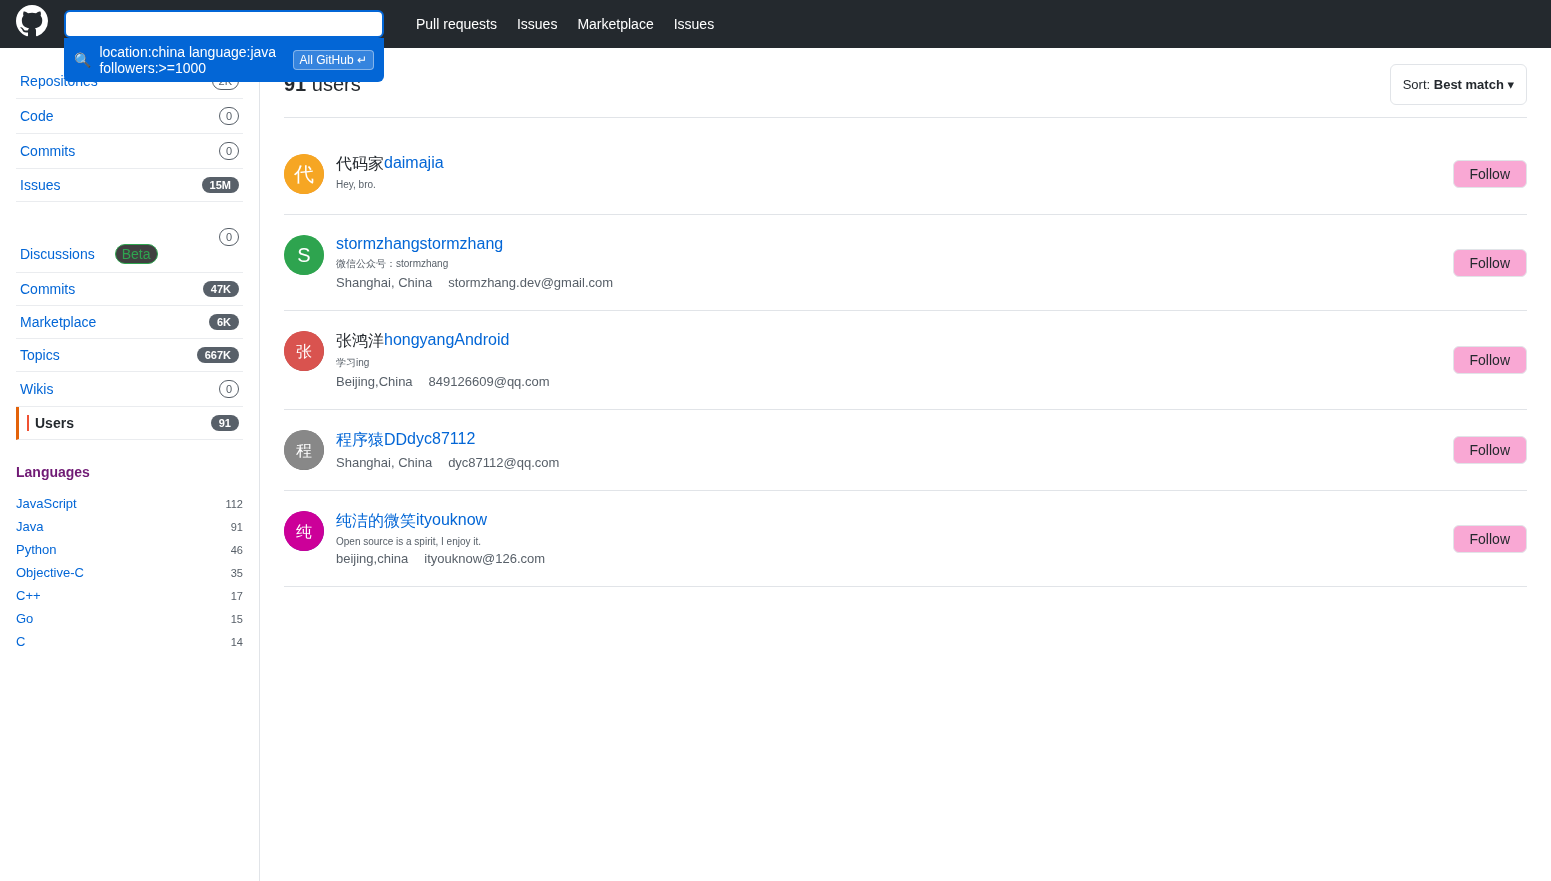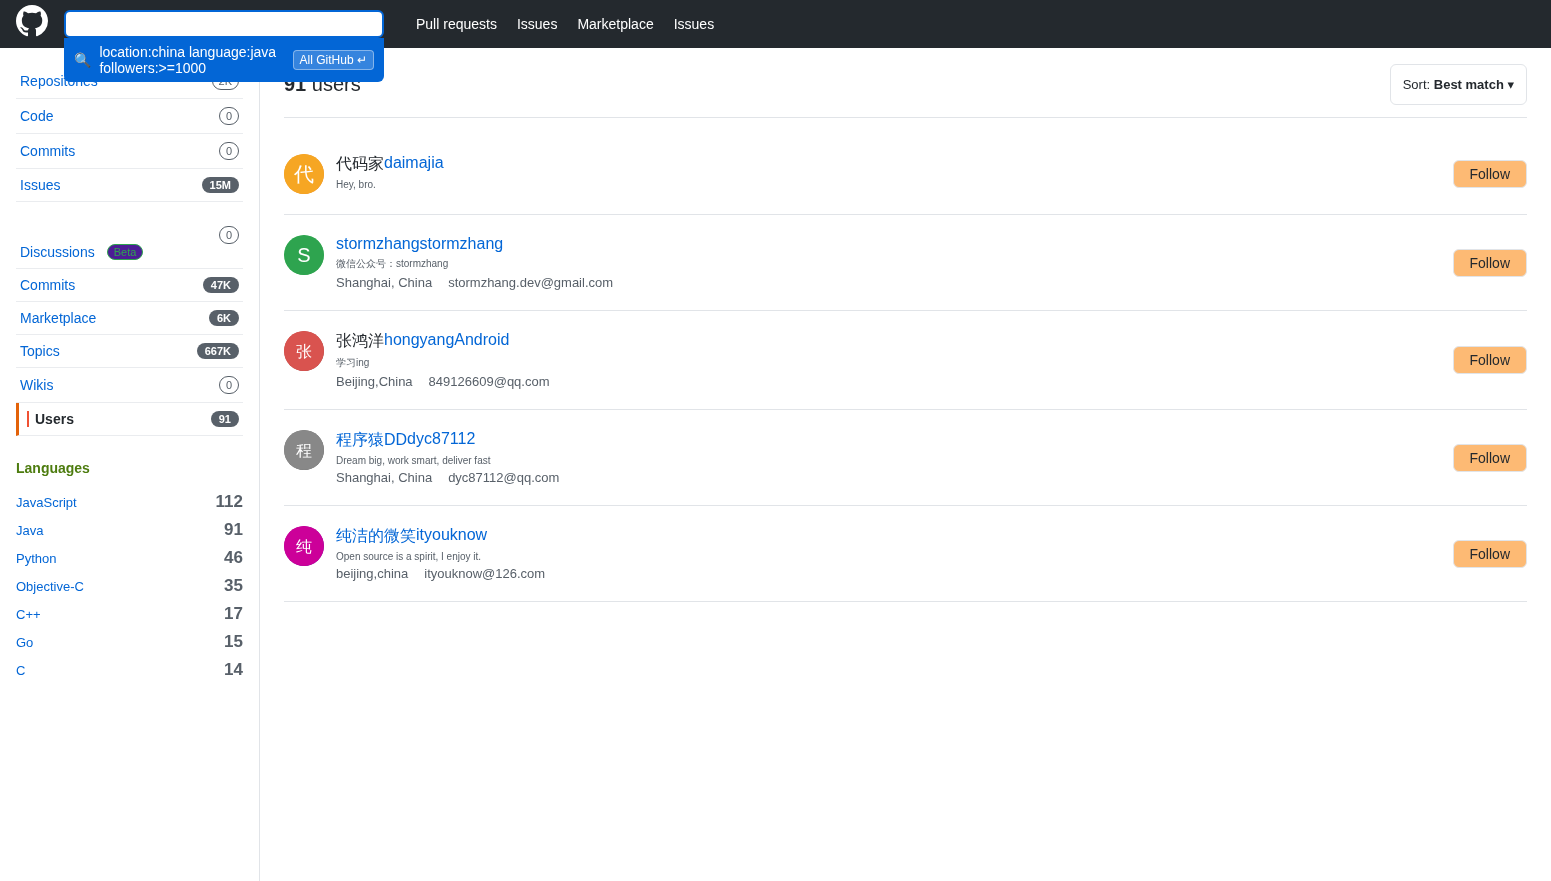--- a/index.html
+++ b/index.html
@@ -21,47 +21,47 @@
     .layout { display: flex; min-height: calc(100vh - 48px); }
 
     
     .sidebar { width: 260px; padding: 16px; border-right: 1px solid #e1e4e8; flex-shrink: 0; }
     .sidebar-item { display: flex; align-items: center; justify-content: space-between; padding: 8px 4px; border-bottom: 1px solid #eaecef; cursor: pointer; text-decoration: none; }
     .sidebar-label { color: #0366d6; font-size: 14px; }
     .sidebar-item.active .sidebar-label { color: #24292e; font-weight: 600; border-left: 2px solid #f05133; padding-left: 6px; }
     .sidebar-item.active { border-left: 3px solid #e36209; padding-left: 4px; }
     .badge { background: #586069; color: #fff; border-radius: 20px; padding: 2px 8px; font-size: 11px; font-weight: 600; }
     .badge-outline { background: #fff; color: #586069; border: 1px solid #586069; border-radius: 20px; padding: 2px 6px; font-size: 11px; }
-    .beta-badge { background: #4c1d95; color: #2ea44f; border: 1px solid #2ea44f; border-radius: 20px; padding: 1px 6px; font-size: 11px; margin-left: 4px; }
-    .sidebar-item-row { display: flex; align-items: center; gap: 8px; margin-top: 34px; }
+    .beta-badge { background: #404040; color: #2ea44f; border: 1px solid #2ea44f; border-radius: 20px; padding: 1px 6px; font-size: 14px; margin-left: 4px; }
+    .sidebar-item-row { display: flex; align-items: center; gap: 16px; margin-top: 34px; }
 
     
     .languages-section { margin-top: 24px; }
-    .languages-title { font-weight: 600; font-size: 14px; margin-bottom: 12px; color: #4d7c0f; }
+    .languages-title { font-weight: 600; font-size: 14px; margin-bottom: 12px; color: #701a75; }
     .lang-item { display: flex; justify-content: space-between; align-items: center; padding: 4px 0; }
     .lang-name { color: #0366d6; font-size: 13px; cursor: pointer; }
-    .lang-count { color: #586069; font-size: 17px; font-weight: bold; }
+    .lang-count { color: #586069; font-size: 11px; }
 
     
     .main { flex: 1; padding: 16px 24px; }
     .results-header { display: flex; justify-content: space-between; align-items: center; margin-bottom: 16px; padding-bottom: 12px; border-bottom: 1px solid #e1e4e8; }
     .results-count { font-size: 20px; font-weight: 300; color: #24292e; }
     .results-count strong { font-weight: 600; }
     .sort-btn { border: 1px solid #e1e4e8; border-radius: 6px; padding: 12px 12px; background: #fff; cursor: pointer; font-size: 13px; color: #24292e; }
 
     
     .user-card { display: flex; align-items: flex-start; padding: 20px 0; border-bottom: 1px solid #e1e4e8; gap: 12px; }
     .user-avatar { width: 40px; height: 40px; border-radius: 50%; background: #e1e4e8; flex-shrink: 0; overflow: hidden; display: flex; align-items: center; justify-content: center; font-size: 18px; }
     .user-info { flex: 1; }
     .user-name-row { display: flex; align-items: flex-start; gap: 0; margin-bottom: 4px; }
     .user-chinese { color: #24292e; font-size: 16px; font-weight: 500; }
     .user-username { color: #0366d6; font-size: 16px; font-weight: 500; text-decoration: none; }
     .user-bio { color: #586069; font-size: 10px; margin-bottom: 4px; }
     .user-meta { display: flex; gap: 16px; color: #586069; font-size: 13px; }
-    .follow-btn { border: 1px solid #e1e4e8; border-radius: 6px; padding: 5px 16px; background: #fdba74; cursor: pointer; font-size: 14px; color: #24292e; white-space: nowrap; align-self: center; margin-left: auto; }
+    .follow-btn { border: 1px solid #e1e4e8; border-radius: 6px; padding: 5px 16px; background: #f9a8d4; cursor: pointer; font-size: 14px; color: #24292e; white-space: nowrap; align-self: center; margin-left: auto; }
 
     
     .avatar-1 { background: linear-gradient(135deg, #f6a623, #e8821a); }
     .avatar-2 { background: linear-gradient(135deg, #7cd492, #2ea44f); }
     .avatar-3 { background: linear-gradient(135deg, #d9534f, #9b2f2f); }
     .avatar-4 { background: linear-gradient(135deg, #888, #555); }
     .avatar-5 { background: linear-gradient(135deg, #c09, #609); }
   </style>
 </head>
 <body>
@@ -258,21 +258,20 @@
         <svg width="40" height="40" viewBox="0 0 40 40">
             <circle cx="20" cy="20" r="20" fill="#888"></circle>
             <text x="50%" y="55%" dominant-baseline="middle" text-anchor="middle" font-size="16" fill="white">程</text>
           </svg>
       </div>
       <div class="user-info">
         <div class="user-name-row">
           <a class="user-username" href="#">程序猿DD</a>
           <a class="user-username" href="#">dyc87112</a>
         </div>
-        <div class="user-bio">Dream big, work smart, deliver fast</div>
         <div class="user-meta">
           <span>Shanghai, China</span>
           <span>dyc87112@qq.com</span>
         </div>
       </div>
       <button class="follow-btn">Follow</button>
     </div>
 
     <div class="user-card">
       <div class="user-avatar avatar-5">

